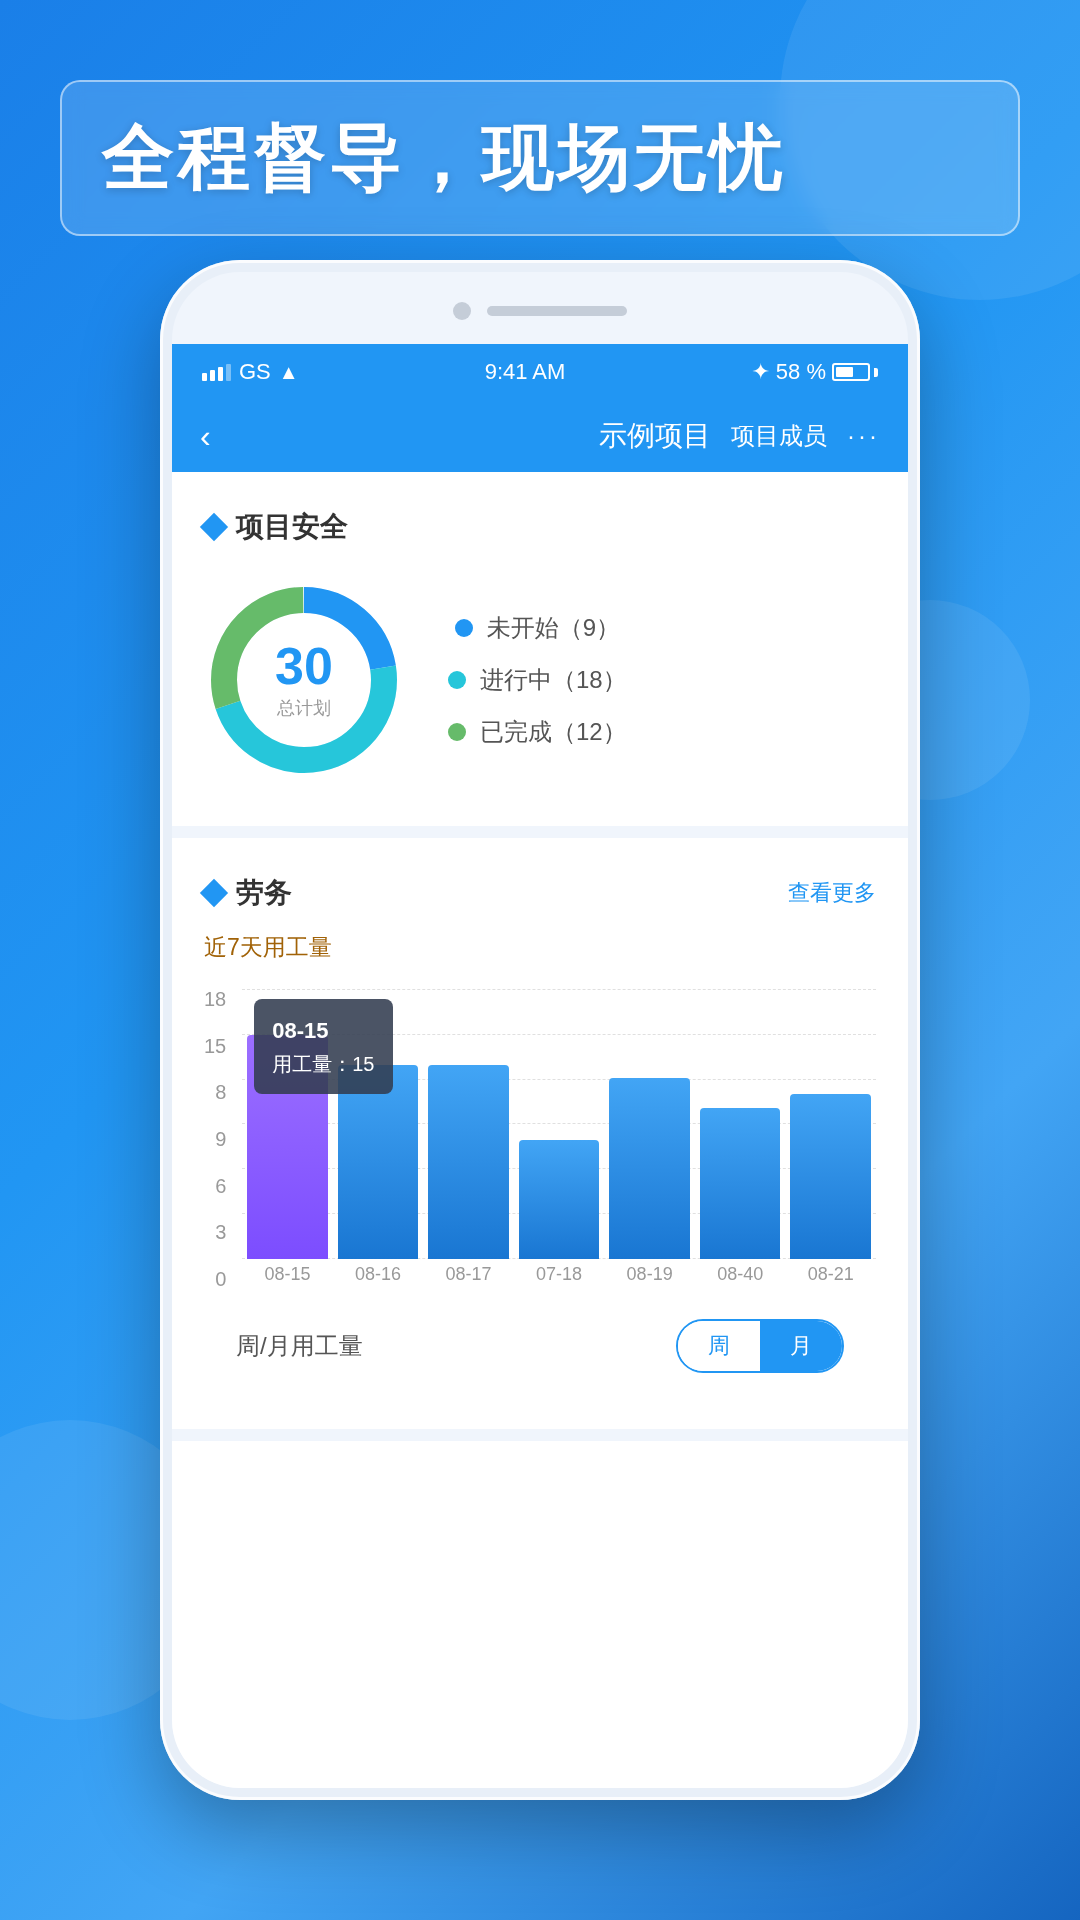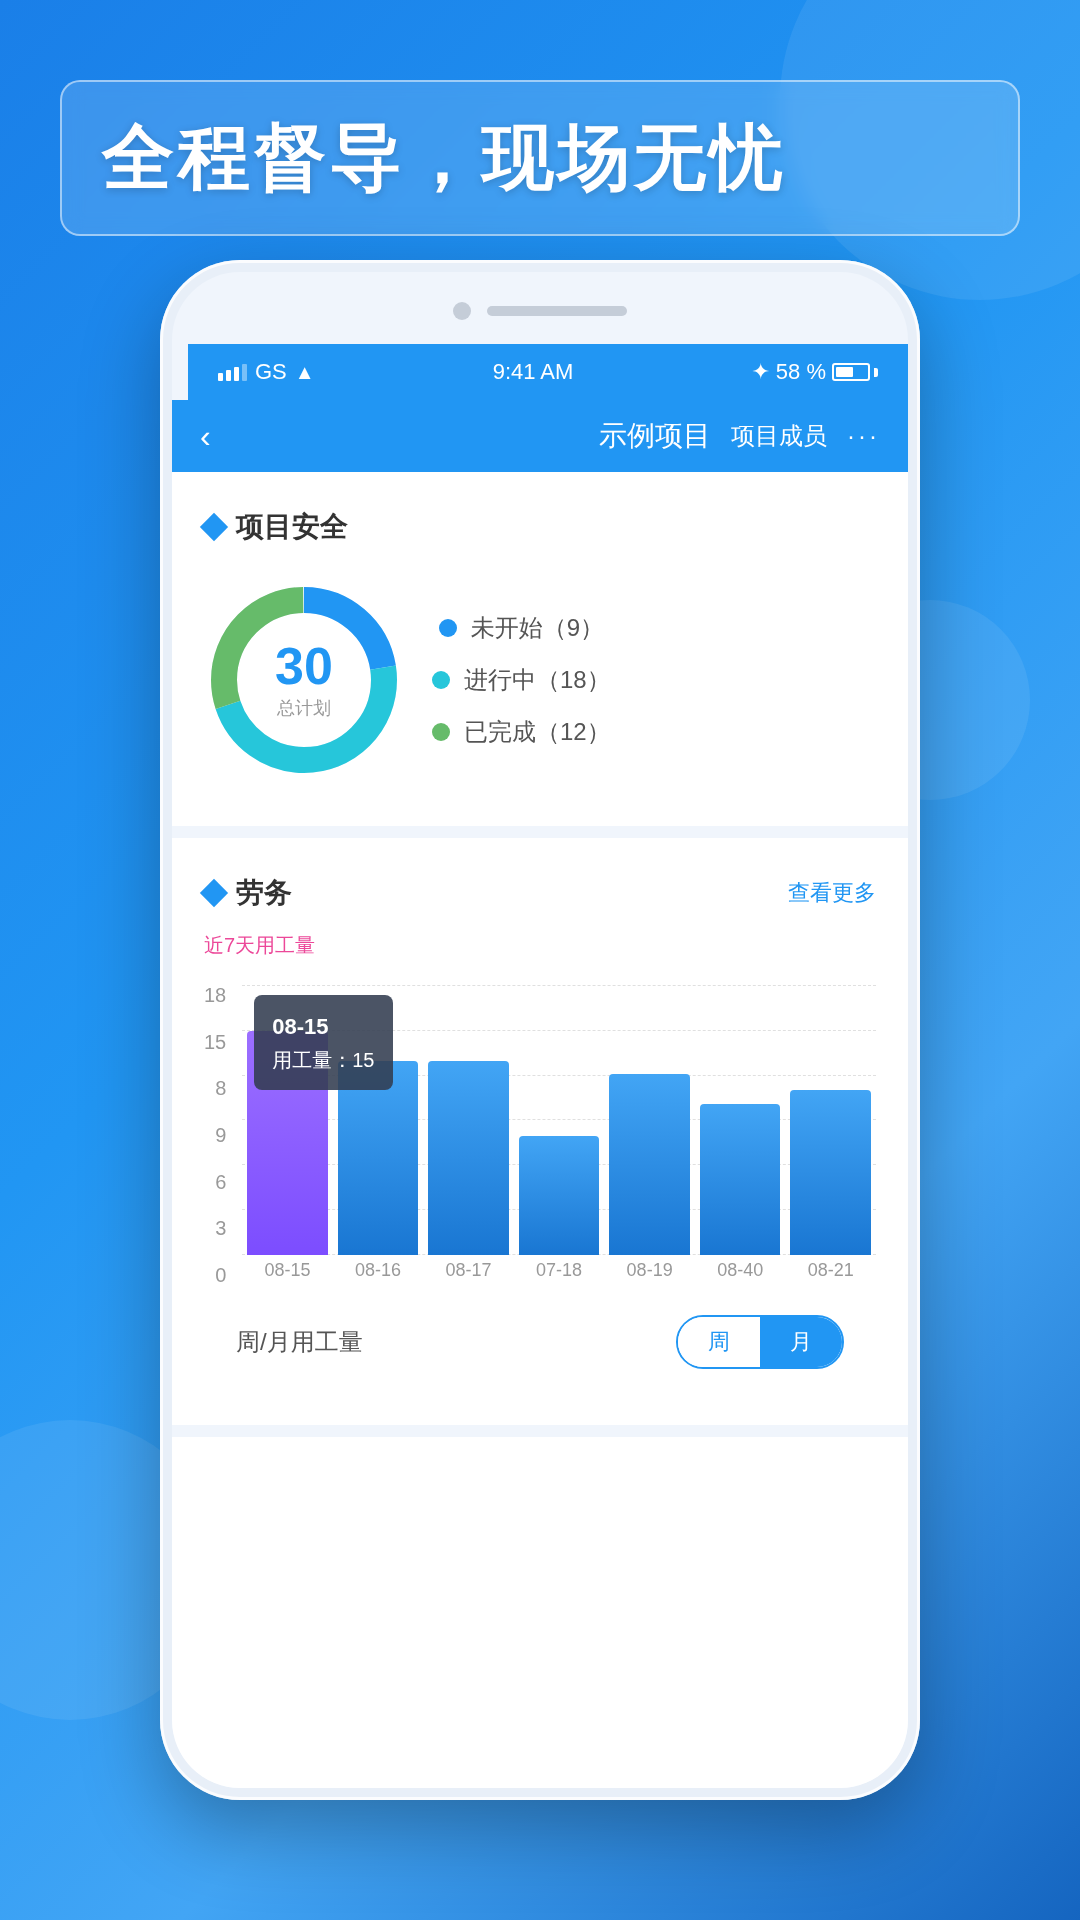--- a/index.html
+++ b/index.html
@@ -88,21 +88,21 @@
     .speaker-bar {
       width: 140px; height: 10px;
       background: #c5cdd8;
       border-radius: 5px;
     }
 
     
     .status-bar {
       position: absolute;
       top: 72px;
-      left: 16px; right: 0;
+      left: 0; right: 0;
       height: 56px;
       background: #2196f3;
       display: flex;
       align-items: center;
       justify-content: space-between;
       padding: 0 30px;
       color: white;
       font-size: 22px;
       z-index: 5;
     }
@@ -214,21 +214,21 @@
     .section-title-text {
       font-size: 28px;
       font-weight: 600;
       color: #333;
     }
 
     
     .chart-section {
       display: flex;
       align-items: center;
-      gap: 28px;
+      gap: 44px;
       padding: 10px 0;
     }
 
     .donut-wrapper {
       position: relative;
       width: 200px;
       height: 200px;
       flex-shrink: 0;
     }
 
@@ -285,22 +285,22 @@
       justify-content: space-between;
       margin-bottom: 20px;
     }
     .view-more {
       font-size: 22px;
       color: #2196f3;
       cursor: pointer;
     }
 
     .chart-title {
-      font-size: 20px;
-      color: #ec4899;
+      font-size: 23px;
+      color: #a16207;
       margin-bottom: 16px;
       font-weight: 500;
     }
 
     
     .bar-chart-container {
       position: relative;
       padding: 10px 0;
     }
 

